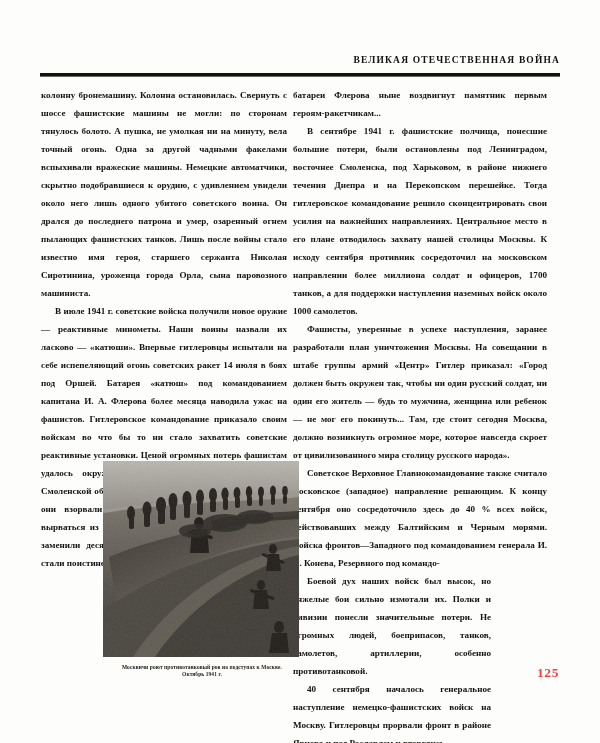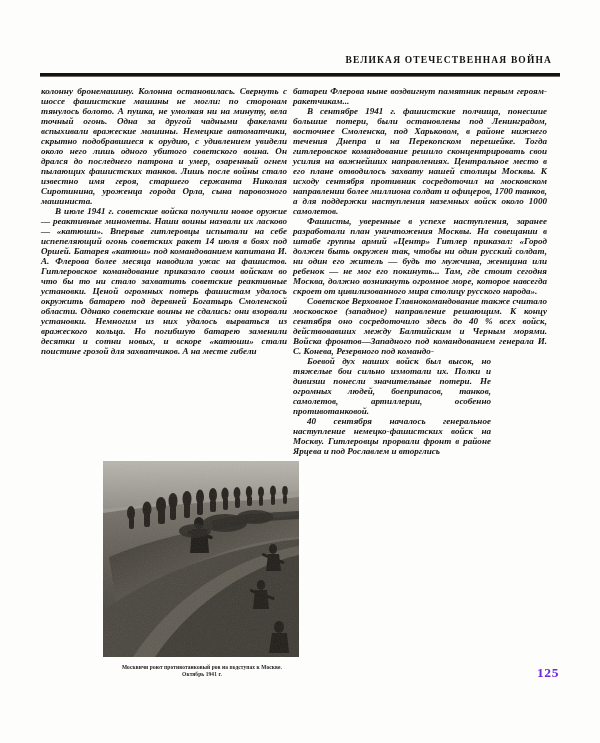--- a/index.html
+++ b/index.html
@@ -18,21 +18,21 @@
   .page {
     position: absolute;
     inset: 0;
     background: #fdfdfc;
   }
 
   
   .running-head {
     position: absolute;
     left: 40px;
-    right: 48px;
+    right: 40px;
     top: 55px;
     height: 22px;
   }
   .running-head-title {
     position: absolute;
     right: 0;
     top: 0;
     font-family: "Liberation Serif", "DejaVu Serif", serif;
     font-weight: bold;
     font-size: 9.5px;
@@ -56,26 +56,25 @@
     top: 3px;
     height: 1px;
     background: #6e6a63;
   }
 
   
   .col {
     position: absolute;
     top: 86px;
     font-size: 9.1px;
-    line-height: 10px;
+    line-height: 18px;
     text-align: justify;
     text-justify: inter-word;
     color: #15130f;
     font-weight: bold;
-    font-style: italic;
     -webkit-font-smoothing: none;
   }
   .col-left {
     left: 41px;
     width: 246px;
   }
   .col-right {
     left: 293px;
     width: 254px;
   }
@@ -125,21 +124,21 @@
   }
 
   
   .folio {
     position: absolute;
     right: 41px;
     top: 665px;
     font-size: 13.5px;
     font-weight: bold;
     letter-spacing: 0.6px;
-    color: #6d28d9;
+    color: #ef4444;
   }
 </style>
 </head>
 <body>
 
 <div class="page">
 
   <div class="running-head">
     <div class="running-head-title">ВЕЛИКАЯ ОТЕЧЕСТВЕННАЯ ВОЙНА</div>
   </div>

